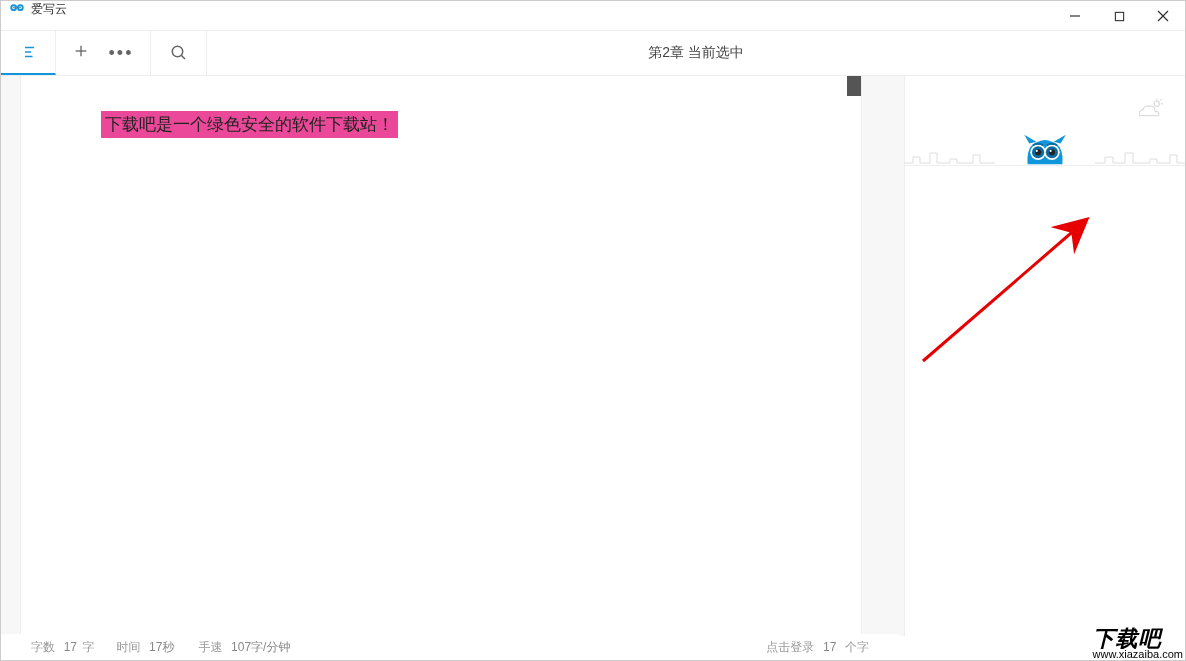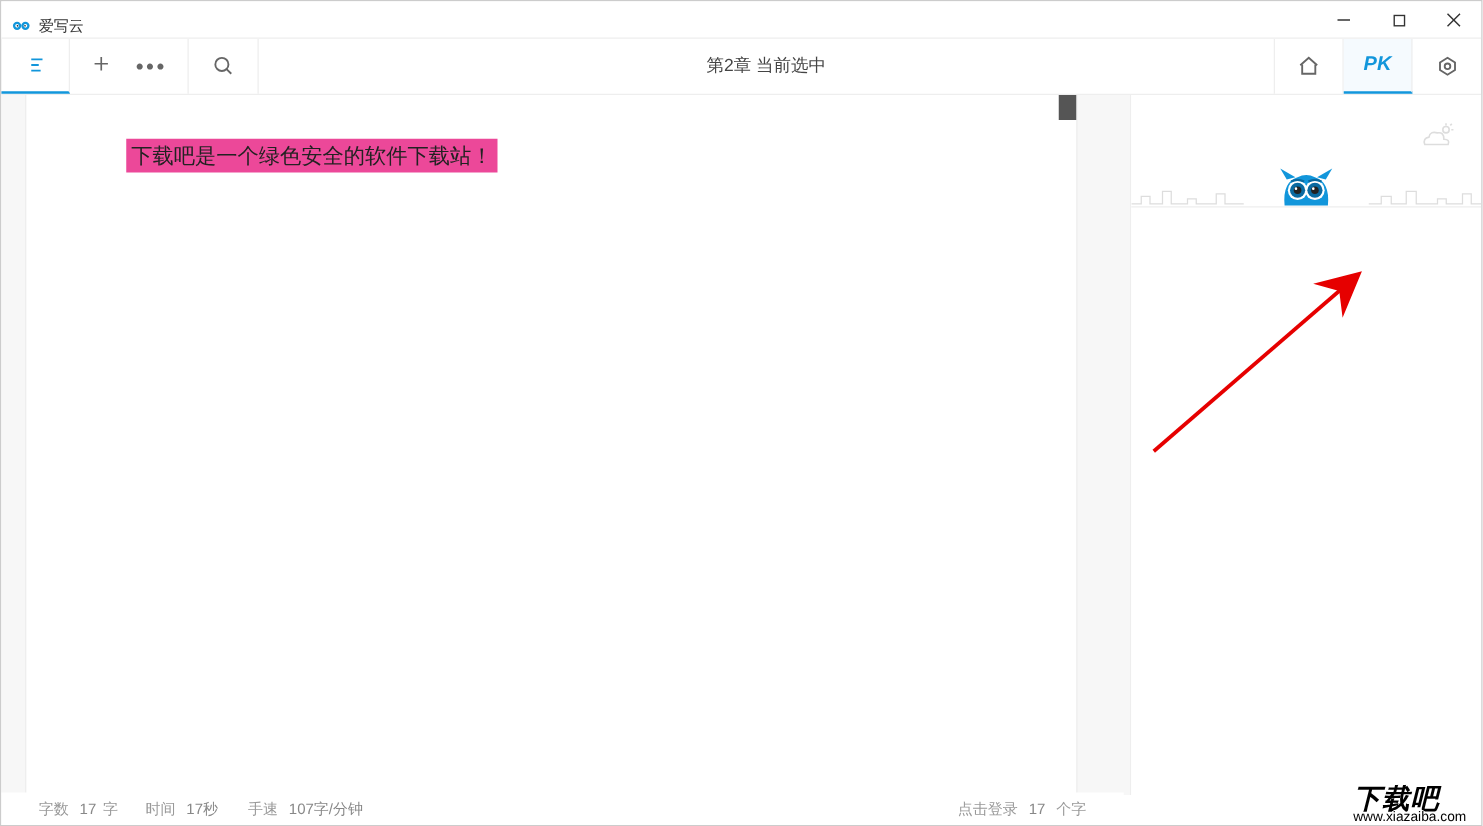--- a/index.html
+++ b/index.html
@@ -8,21 +8,21 @@
   background: #fff;
   width: 1186px;
   height: 661px;
   overflow: hidden;
   position: relative;
   border: 1px solid #ccc;
 }
 .titlebar {
   height: 30px;
   display: flex;
-  align-items: flex-end;
+  align-items: flex-start;
   background: #fff;
   border-bottom: 1px solid #eee;
   position: relative;
 }
 .titlebar .app-logo {
   width: 16px; height: 16px;
   margin-left: 8px;
   color: #1296db;
 }
 .titlebar .app-title {
@@ -223,21 +223,21 @@
   font-style: italic;
   letter-spacing: 1px;
   line-height: 1;
 }
 .wm-sub {
   font-size: 11px;
   color: #000;
   text-shadow: 1px 0 0 #fff, -1px 0 0 #fff, 0 1px 0 #fff, 0 -1px 0 #fff;
   text-align: left;
   margin-top: -2px;
-  padding-right: 12px;
+  padding-right: 2px;
 }
 </style>
 </head>
 <body>
 
 <div class="titlebar">
   <svg class="app-logo" viewBox="0 0 24 24" fill="currentColor">
     <circle cx="7" cy="10" r="5" fill="#1296db"></circle>
     <circle cx="17" cy="10" r="5" fill="#1296db"></circle>
     <circle cx="7" cy="10" r="2.2" fill="#fff"></circle>
@@ -288,37 +288,20 @@
       <span class="dots">•••</span>
     </div>
     <div class="tb-search">
       <svg width="18" height="18" viewBox="0 0 24 24" fill="none" stroke="#666" stroke-width="2">
           <circle cx="10" cy="10" r="7"></circle>
           <line x1="20" y1="20" x2="15" y2="15"></line>
         </svg>
     </div>
   </div>
   <div class="chapter-title">第2章  当前选中</div>
-  <div class="toolbar-right">
-    <div class="tb-btn">
-      <svg viewBox="0 0 24 24" fill="none" stroke="#666" stroke-width="2">
-          <path d="M3 11 L12 3 L21 11"></path>
-          <path d="M5 10 V20 H19 V10"></path>
-        </svg>
-    </div>
-    <div class="tb-btn pk-btn">
-      <span>PK</span>
-    </div>
-    <div class="tb-btn">
-      <svg viewBox="0 0 24 24" fill="none" stroke="#666" stroke-width="2">
-          <polygon points="12,3 20,8 20,16 12,21 4,16 4,8"></polygon>
-          <circle cx="12" cy="12" r="3"></circle>
-        </svg>
-    </div>
-  </div>
 </div>
 
 <div class="main">
   <div class="editor-wrap">
     <div class="gutter-left"></div>
     <div class="editor">
       <span class="text-line">下载吧是一个绿色安全的软件下载站！</span>
       <div class="scroll-indicator"></div>
     </div>
     <div class="gutter-right"></div>

